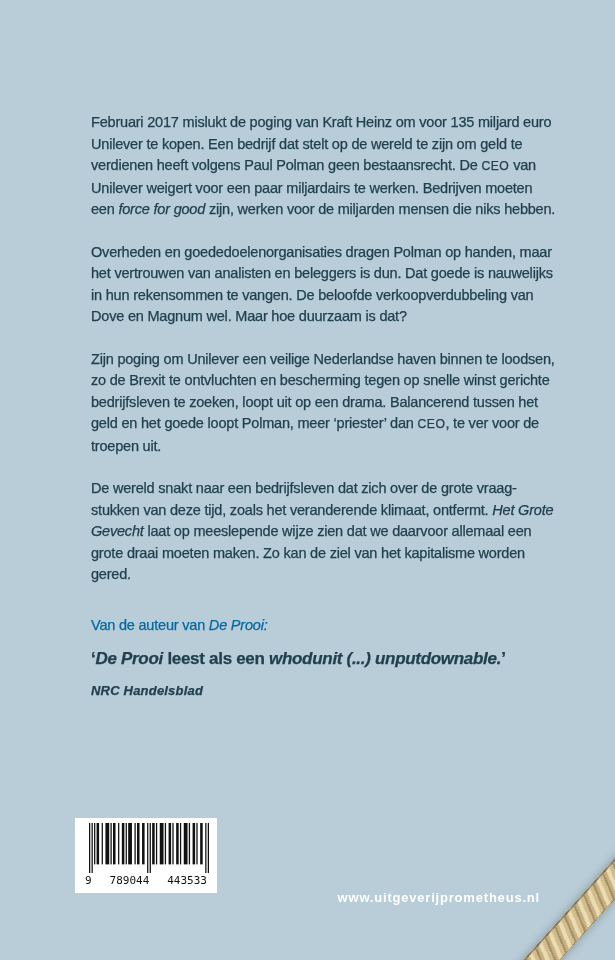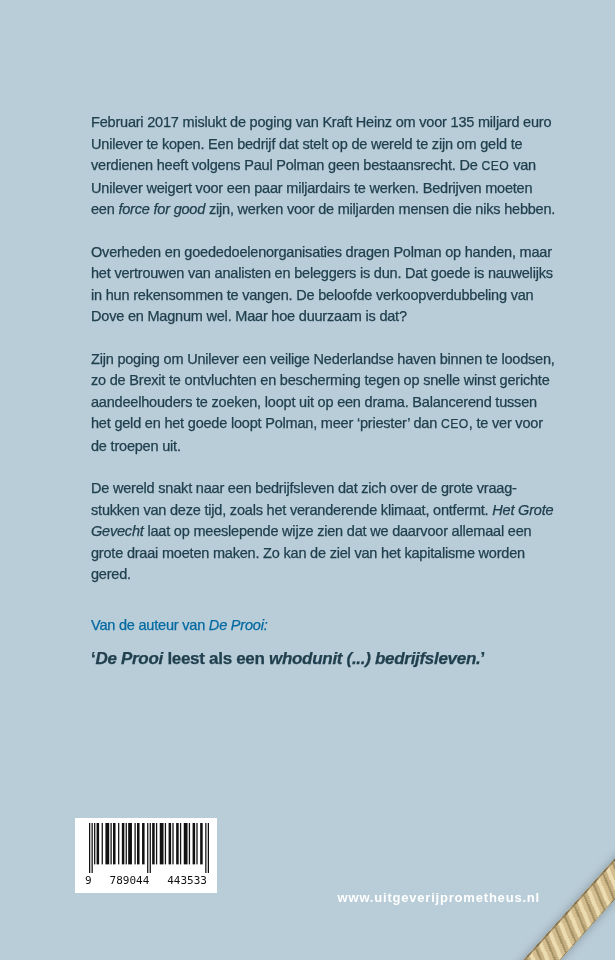--- a/index.html
+++ b/index.html
@@ -62,28 +62,29 @@
 </head>
 <body>
 
 <div class="cover">
 
   <div class="text-block">
     <p><span>Februari 2017 mislukt de poging van Kraft Heinz om voor 135 miljard euro Unilever te kopen. Een bedrijf dat stelt op de wereld te zijn om geld te verdienen heeft volgens Paul Polman geen bestaansrecht. De </span><span class="caps">CEO</span><span> van Unilever weigert voor een paar miljardairs te werken. Bedrijven moeten een </span><span class="it">force for good</span><span> zijn, werken voor de miljarden mensen die niks hebben.</span></p>
 
     <p><span>Overheden en goededoelenorganisaties dragen Polman op handen, maar het vertrouwen van analisten en beleggers is dun. Dat goede is nauwelijks in hun rekensommen te vangen. De beloofde verkoop­verdubbeling van Dove en Magnum wel. Maar hoe duurzaam is dat?</span></p>
 
-    <p><span>Zijn poging om Unilever een veilige Nederlandse haven binnen te loodsen, zo de Brexit te ontvluchten en bescherming tegen op snelle winst gerichte aandeelhouders te zoeken, loopt uit op een drama. Balancerend tussen het geld en het goede loopt Polman, meer ‘priester’ dan </span><span class="caps">CEO</span><span>, te ver voor de troepen uit.</span></p>
+    <p><span>Zijn poging om Unilever een veilige Nederlandse haven binnen te loodsen, zo de Brexit te ontvluchten en bescherming tegen op snelle winst gerichte bedrijfsleven te zoeken, loopt uit op een drama. Balancerend tussen het geld en het goede loopt Polman, meer ‘priester’ dan </span><span class="caps">CEO</span><span>, te ver voor de troepen uit.</span></p>
 
     <p><span>De wereld snakt naar een bedrijfsleven dat zich over de grote vraag­stukken van deze tijd, zoals het veranderende klimaat, ontfermt. </span><span class="it">Het Grote Gevecht</span><span> laat op meeslepende wijze zien dat we daarvoor allemaal een grote draai moeten maken. Zo kan de ziel van het kapitalisme worden gered.</span></p>
 
     <div class="author-line"><span>Van de auteur van </span><span class="it">De Prooi:</span></div>
 
-    <div class="quote"><span>‘</span><span class="it">De Prooi</span><span> leest als een </span><span class="it">whodunit (...) bedrijfsleven.</span><span>’</span></div>
+    <div class="quote"><span>‘</span><span class="it">De Prooi</span><span> leest als een </span><span class="it">whodunit (...) unputdownable.</span><span>’</span></div>
 
+    <div class="attribution">NRC Handelsblad</div>
   </div>
 
   <div class="barcode-box">
     <svg width="120" height="50" viewBox="0 0 95 58" preserveAspectRatio="none" fill="#111">
       <rect x="0" y="0" width="1" height="58"></rect>
         <rect x="2" y="0" width="1" height="58"></rect>
       <rect x="4" y="0" width="1" height="48"></rect>
         <rect x="6" y="0" width="2" height="48"></rect>
       <rect x="10" y="0" width="1" height="48"></rect>
         <rect x="13" y="0" width="3" height="48"></rect>

